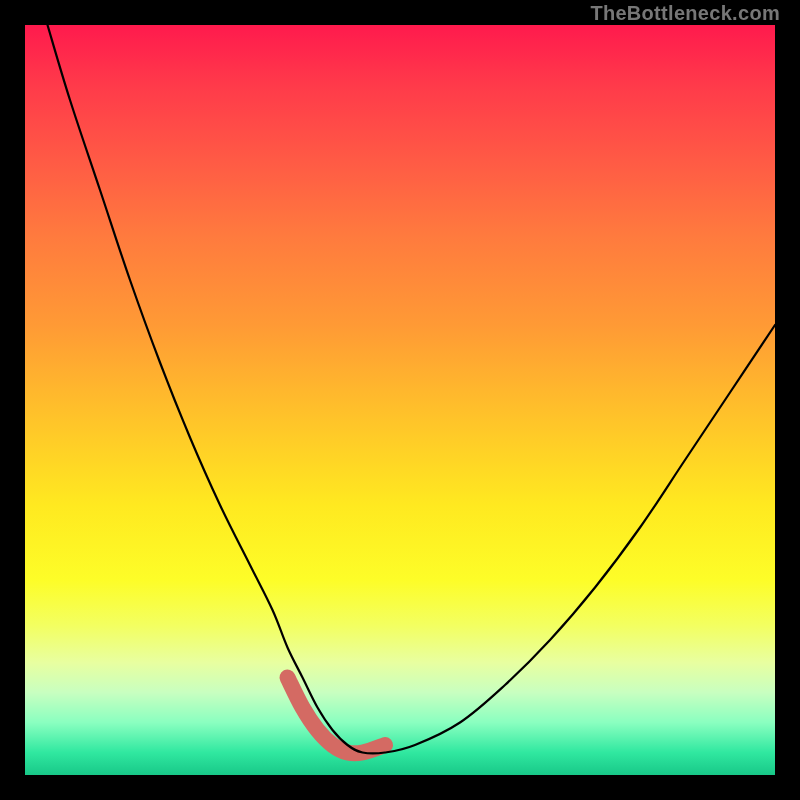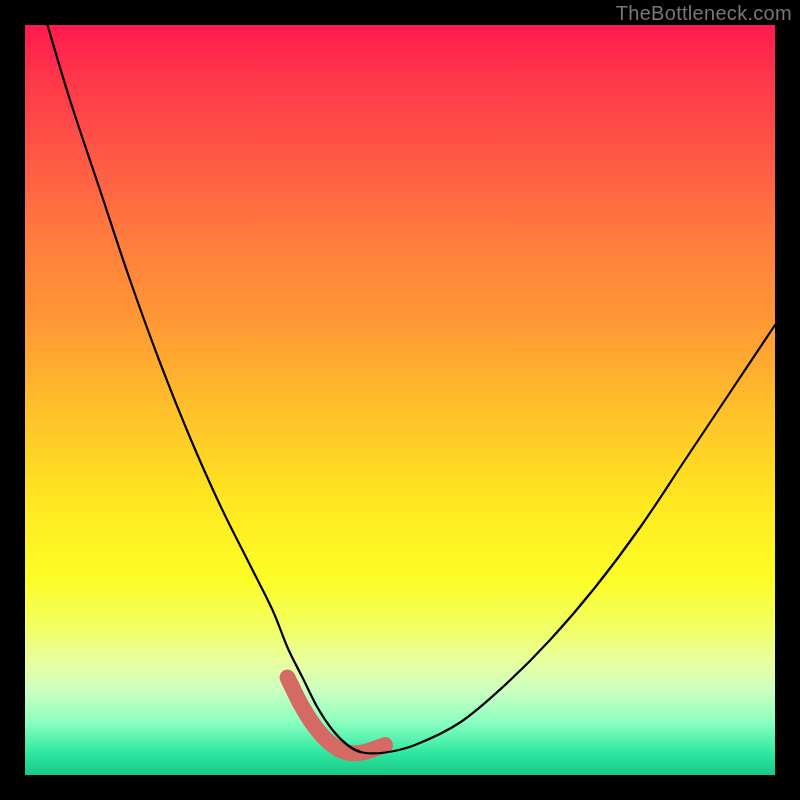--- a/index.html
+++ b/index.html
@@ -38,24 +38,24 @@
       #e8ffa0 85%,
       #c8ffc0 89%,
       #8affc0 93%,
       #30e8a0 97%,
       #18c888 100%
     );
   }
   .watermark {
     position: absolute;
     top: 2px;
-    right: 8px;
+    right: 20px;
     color: #777;
     font-size: 20px;
-    font-weight: 400;
+    font-weight: 700;
     letter-spacing: 0.3px;
     user-select: none;
   }
   svg.curves {
     position: absolute;
     left: 0;
     top: 0;
     width: 750px;
     height: 750px;
     overflow: visible;

